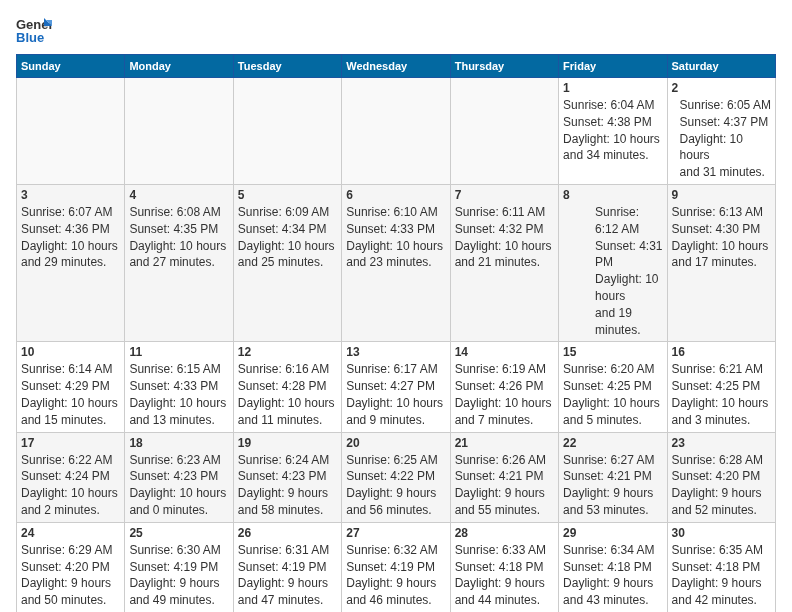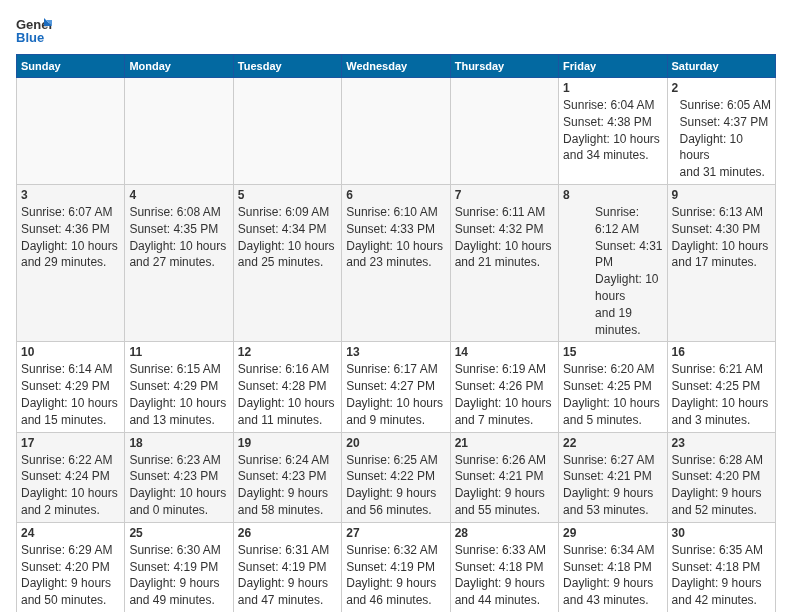--- a/index.html
+++ b/index.html
@@ -199,21 +199,21 @@
           <td>
             <span class="day-number">10</span>
             <div class="day-info" style="white-space: pre-line;">Sunrise: 6:14 AM
 Sunset: 4:29 PM
 Daylight: 10 hours
 and 15 minutes.</div>
           </td>
           <td>
             <span class="day-number">11</span>
             <div class="day-info" style="white-space: pre-line;">Sunrise: 6:15 AM
-Sunset: 4:29 PM
+Sunset: 4:33 PM
 Daylight: 10 hours
 and 13 minutes.</div>
           </td>
           <td>
             <span class="day-number">12</span>
             <div class="day-info" style="white-space: pre-line;">Sunrise: 6:16 AM
 Sunset: 4:28 PM
 Daylight: 10 hours
 and 11 minutes.</div>
           </td>

